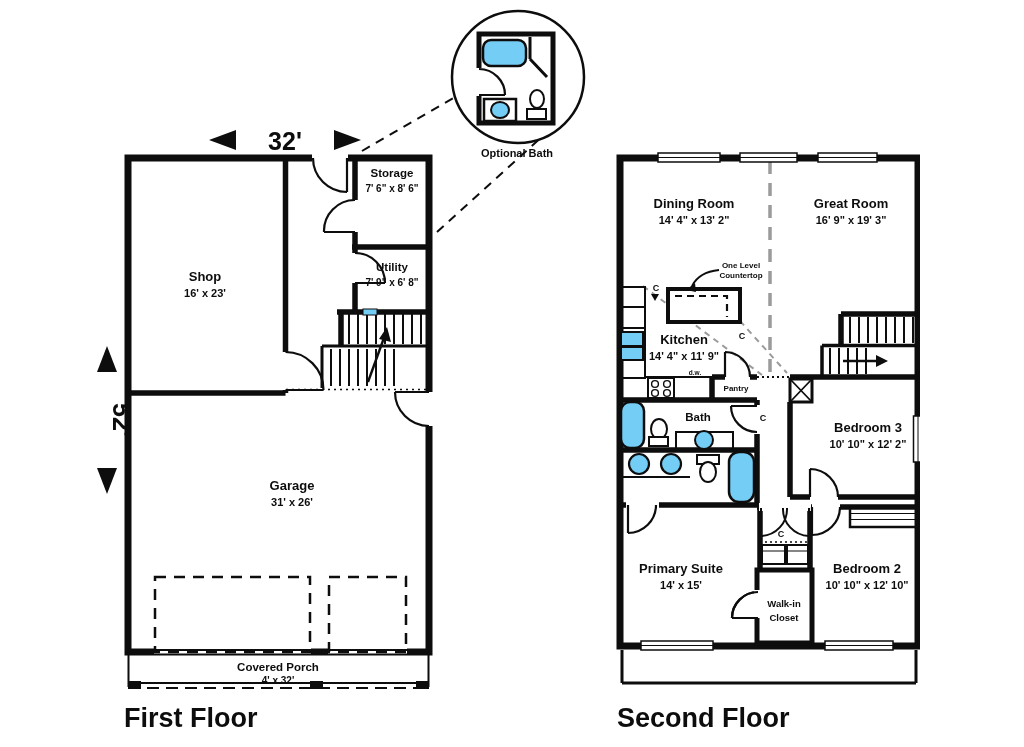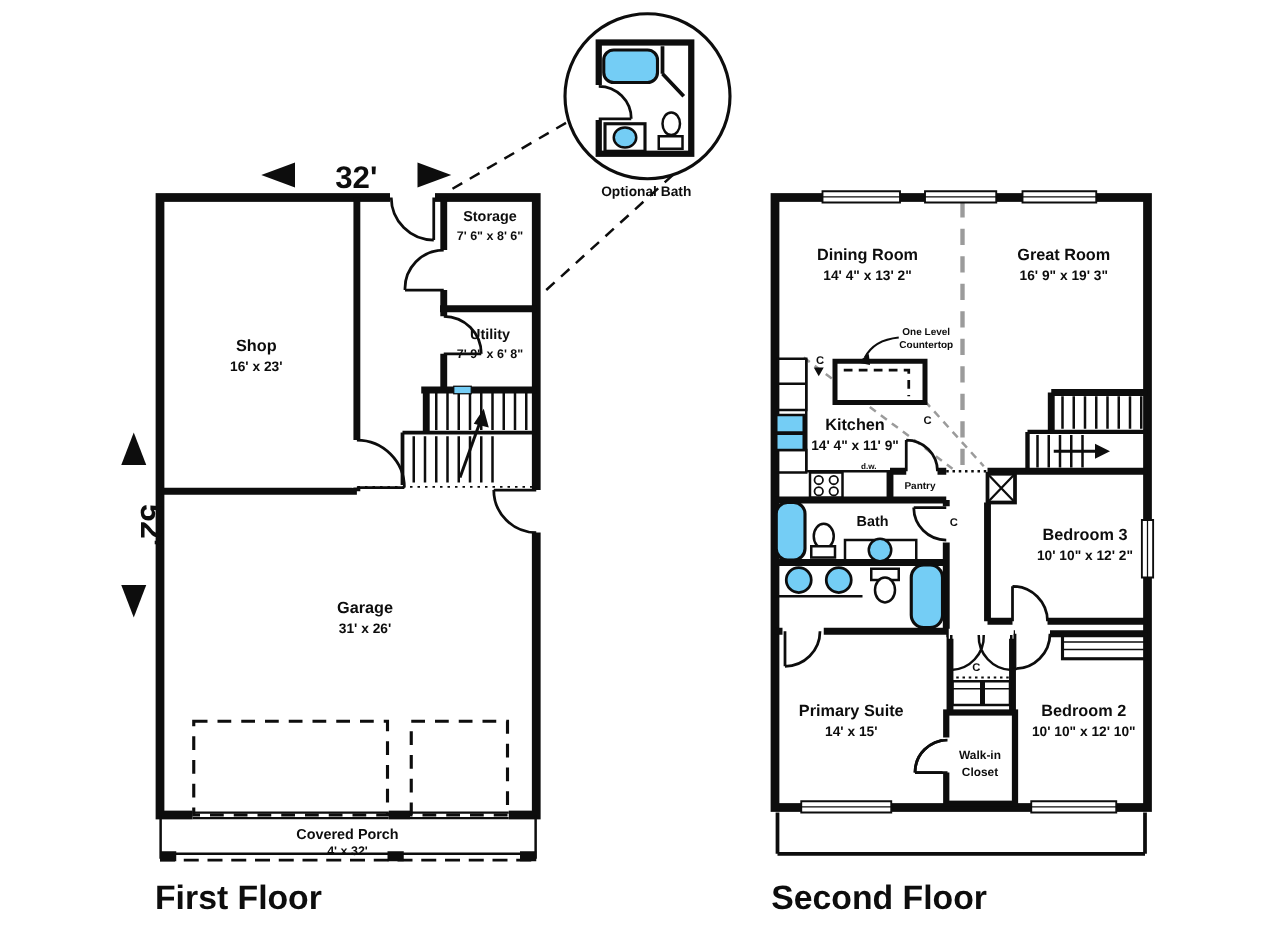--- a/index.html
+++ b/index.html
@@ -1,16 +1,16 @@
 <!DOCTYPE html>
 <html><head>
 <meta charset="utf-8">
 <style>
   html,body{margin:0;padding:0;background:#ffffff;}
-  .stage{position:relative;width:1024px;height:747px;background:#ffffff;overflow:hidden;}
+  .stage{position:relative;width:920px;height:747px;background:#ffffff;overflow:hidden;}
   svg text{font-family:"Liberation Sans","DejaVu Sans",sans-serif;font-weight:700;fill:#0d0d0d;}
   .room-name{font-size:13px;}
   .room-dims{font-size:11px;}
   .small-name{font-size:11.5px;}
   .small-dims{font-size:10px;}
   .floor-title{font-size:27px;}
   .big-dim{font-size:25px;}
   .tiny{font-size:8px;}
   .micro{font-size:6.5px;}
   .c-label{font-size:9px;}

